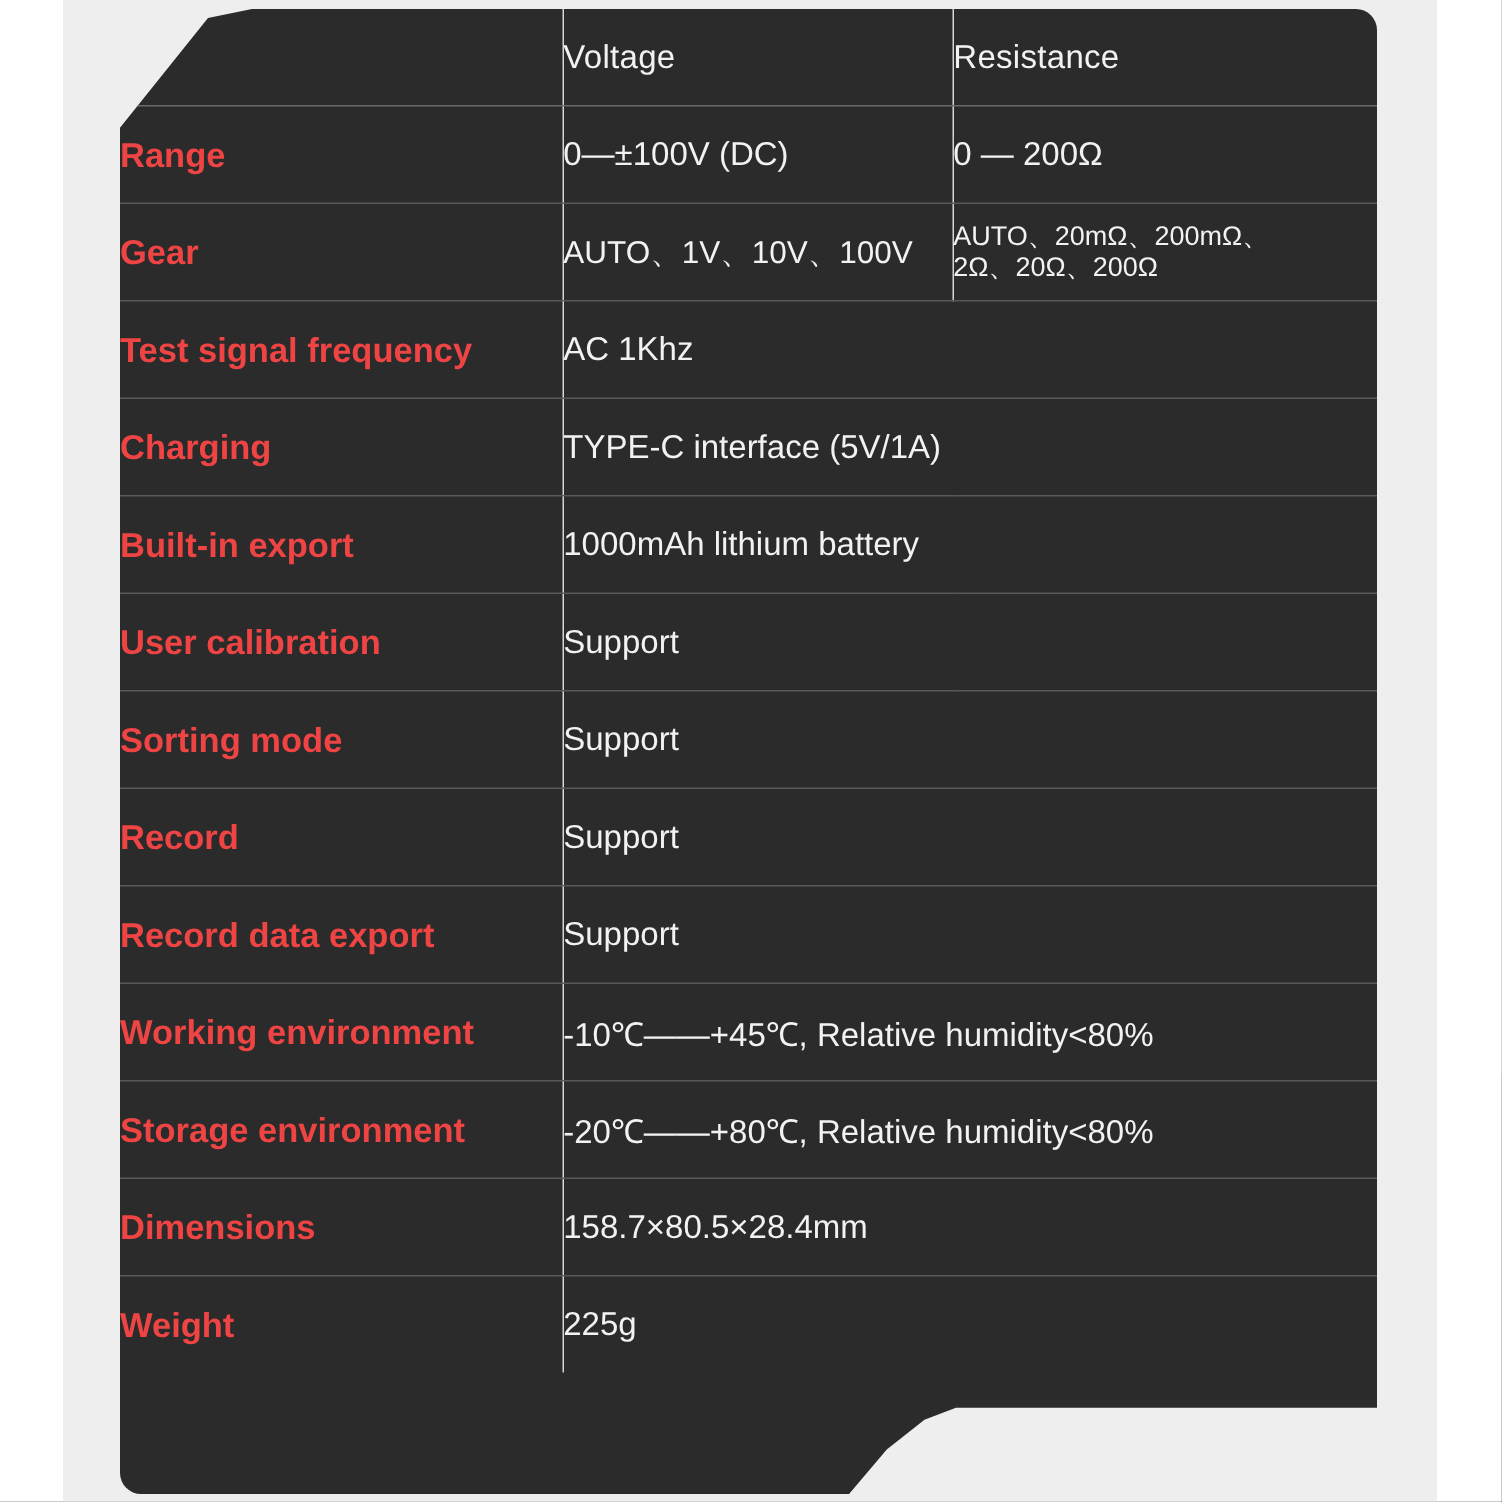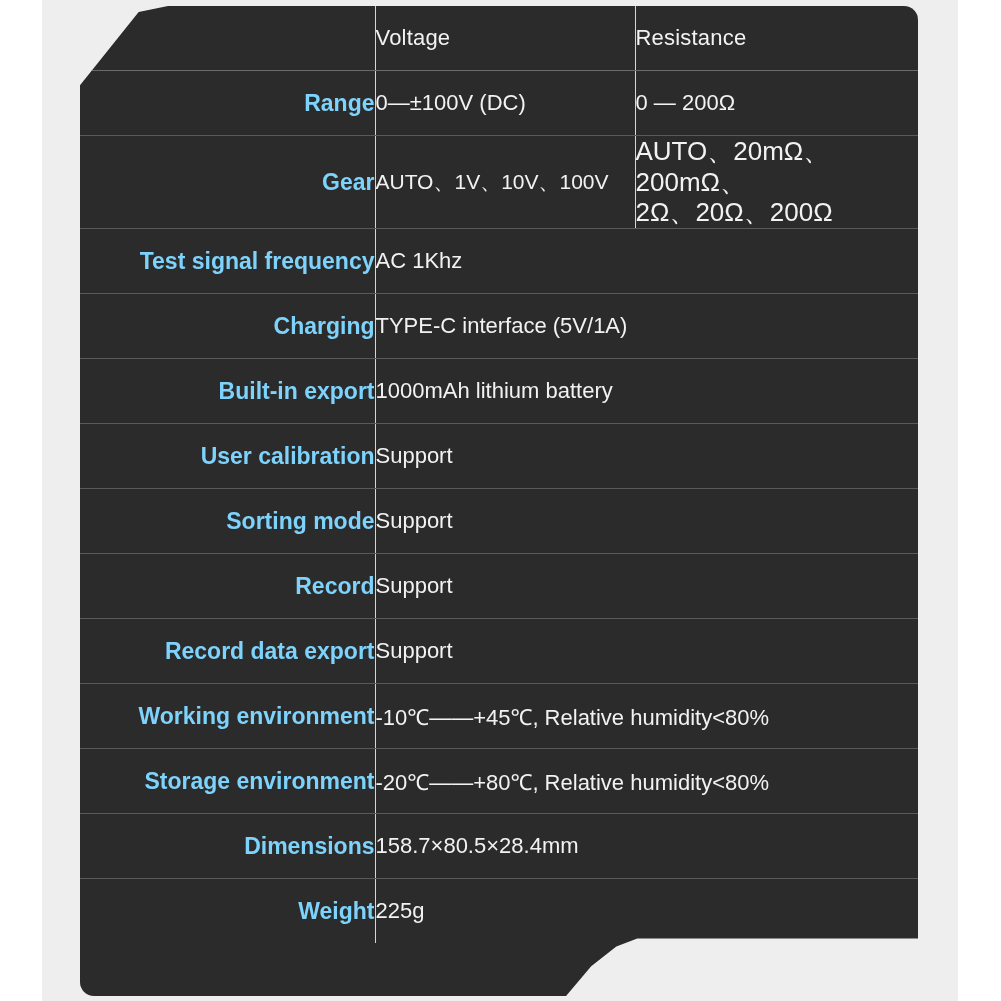--- a/index.html
+++ b/index.html
@@ -80,44 +80,44 @@
     color: #ffffff;
     font-weight: bold;
     font-size: 24px;
     padding-left: 18px;
     letter-spacing: .2px;
   }
   .hdr-blank { height: 68px; }
 
   .lbl {
     height: 64px;
-    color: #7dd3fc;
+    color: #ef4444;
     font-weight: bold;
     font-size: 23px;
-    text-align: right;
+    text-align: left;
     border-right: 1px solid #d6d6d6;
     padding: 0 6px;
     white-space: nowrap;
   }
 
   .val {
     height: 64px;
     color: #f2f2f2;
     font-weight: normal;
     font-size: 22px;
     padding-left: 18px;
     white-space: nowrap;
   }
   .val.wrap { white-space: normal; line-height: 1.18; }
 
   
   .val.divided { border-right: 1px solid #d6d6d6; }
 
   .row-gear .val { font-size: 21px; }
-  .row-gear .val.wrap { font-size: 26px; padding-right: 6px; }
+  .row-gear .val.wrap { font-size: 18px; padding-right: 6px; }
 
   
   .val.span { }
 
   
   .tbl tr:last-child td { border-bottom: none; }
 
   
   .tbl tr.row-head td { border-bottom: 1px solid #6a6a6a; }
 

